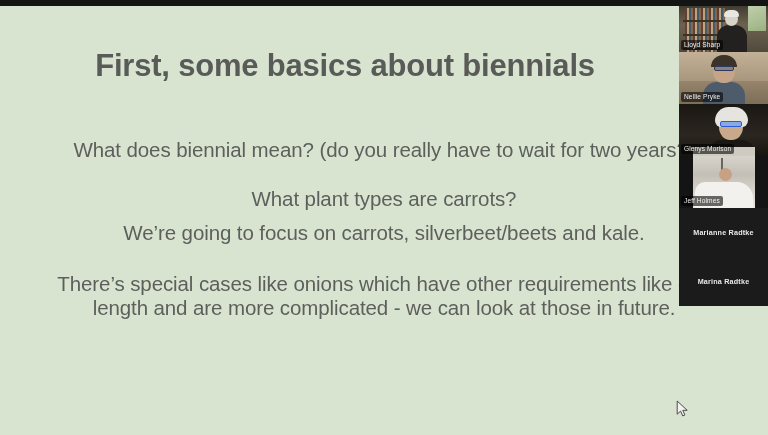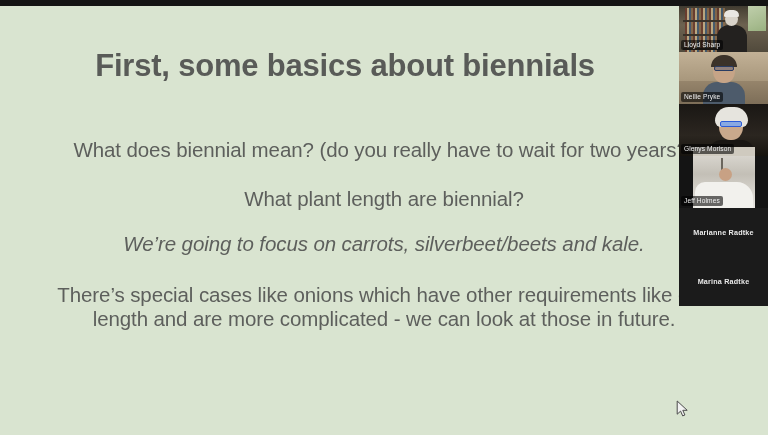--- a/index.html
+++ b/index.html
@@ -54,21 +54,21 @@
 
   .body-line {
     text-align:center;
     font-size:20.5px;
     color:#5d5f5c;
     white-space:nowrap;
     letter-spacing:-0.1px;
   }
   .line-gap-1 { margin-top:0px; }
   .line-gap-2 { margin-top:25px; }
-  .line-gap-3 { margin-top:21px;font-style:italic; }
+  .line-gap-3 { margin-top:10px; }
   .line-gap-4 { margin-top:27px; }
   .line-gap-5 { }
 
   
   .filmstrip {
     position:absolute;
     left:679px; top:0;
     width:89px; height:306px;
     background:#86efac;
     z-index:5;
@@ -260,21 +260,21 @@
 <div id="app">
 
   <div class="topband"></div>
 
   <div class="slide">
 
     <div class="slide-title">First, some basics about biennials</div>
 
     <div class="body-block">
       <div class="body-line line-gap-1">What does biennial mean? (do you really have to wait for two years?)</div>
-      <div class="body-line line-gap-2">What plant length are biennial?</div>
+      <div class="body-line line-gap-2">What plant types are carrots?</div>
       <div class="body-line line-gap-3">We’re going to focus on carrots, silverbeet/beets and kale.</div>
       <div class="body-line line-gap-4">There’s special cases like onions which have other requirements like day</div>
       <div class="body-line line-gap-5">length and are more complicated - we can look at those in future.</div>
     </div>
   </div>
 
   <div class="filmstrip">
 
     <div class="tile t1">
       <div class="videoarea">

